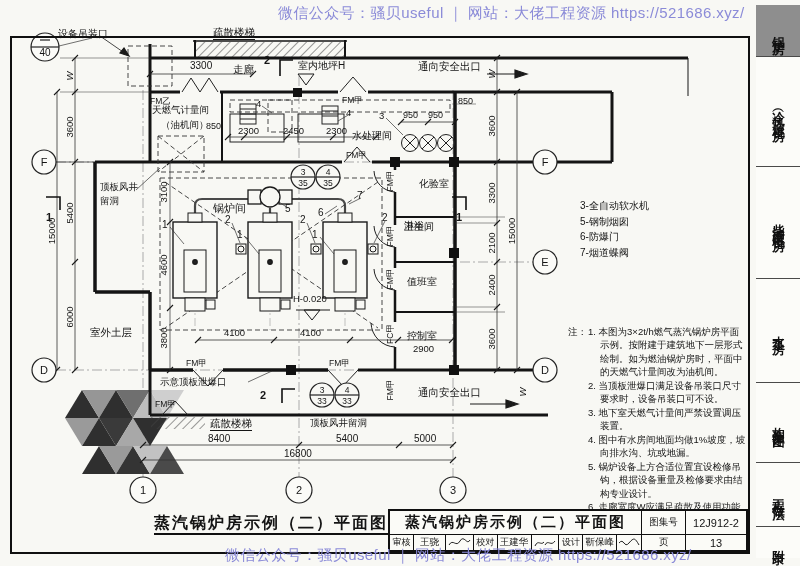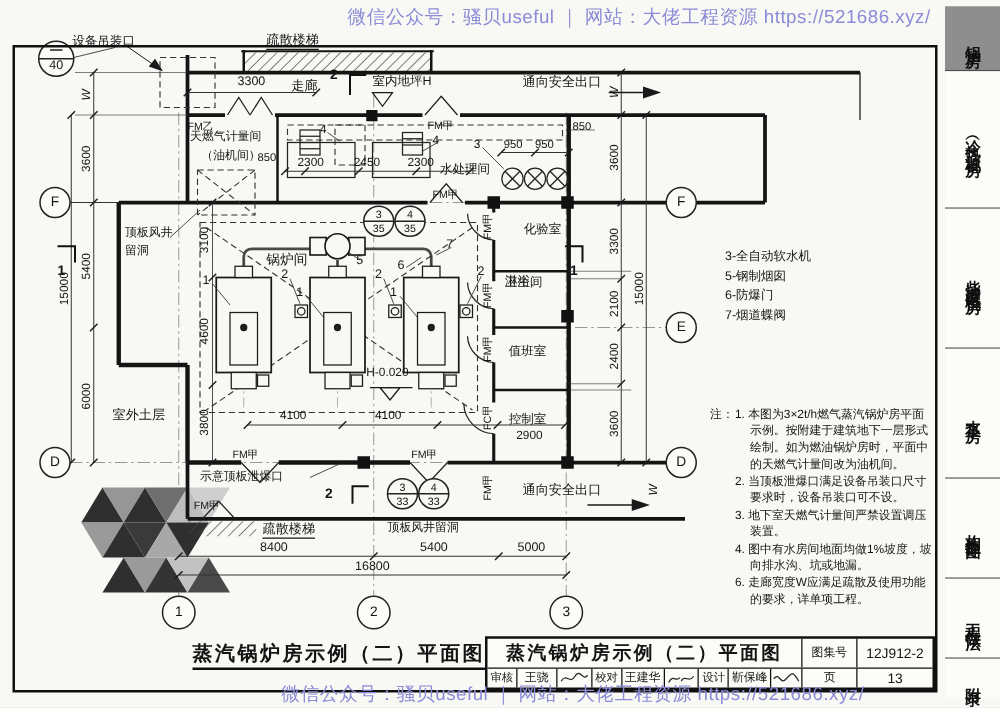--- a/index.html
+++ b/index.html
@@ -477,20 +477,21 @@
     <div>6-防爆门</div>
     <div>7-烟道蝶阀</div>
   </div>
 
   <div class="notes">
     <span class="notes-head">注：</span>
     <div class="note">1. 本图为3×2t/h燃气蒸汽锅炉房平面示例。按附建于建筑地下一层形式绘制。如为燃油锅炉房时，平面中的天燃气计量间改为油机间。</div>
     <div class="note">2. 当顶板泄爆口满足设备吊装口尺寸要求时，设备吊装口可不设。</div>
     <div class="note">3. 地下室天燃气计量间严禁设置调压装置。</div>
     <div class="note">4. 图中有水房间地面均做1%坡度，坡向排水沟、坑或地漏。</div>
+    <div class="note">5. 锅炉设备上方合适位置宜设检修吊钩，根据设备重量及检修要求由结构专业设计。</div>
     <div class="note">6. 走廊宽度W应满足疏散及使用功能的要求，详单项工程。</div>
   </div>
 
   <div class="cap">
     <span>蒸汽锅炉房示例（二）平面图</span>
   </div>
 
   <div class="tb">
     <div class="tb-r1">
       <div class="tbc tb-title">蒸汽锅炉房示例（二）平面图</div>

